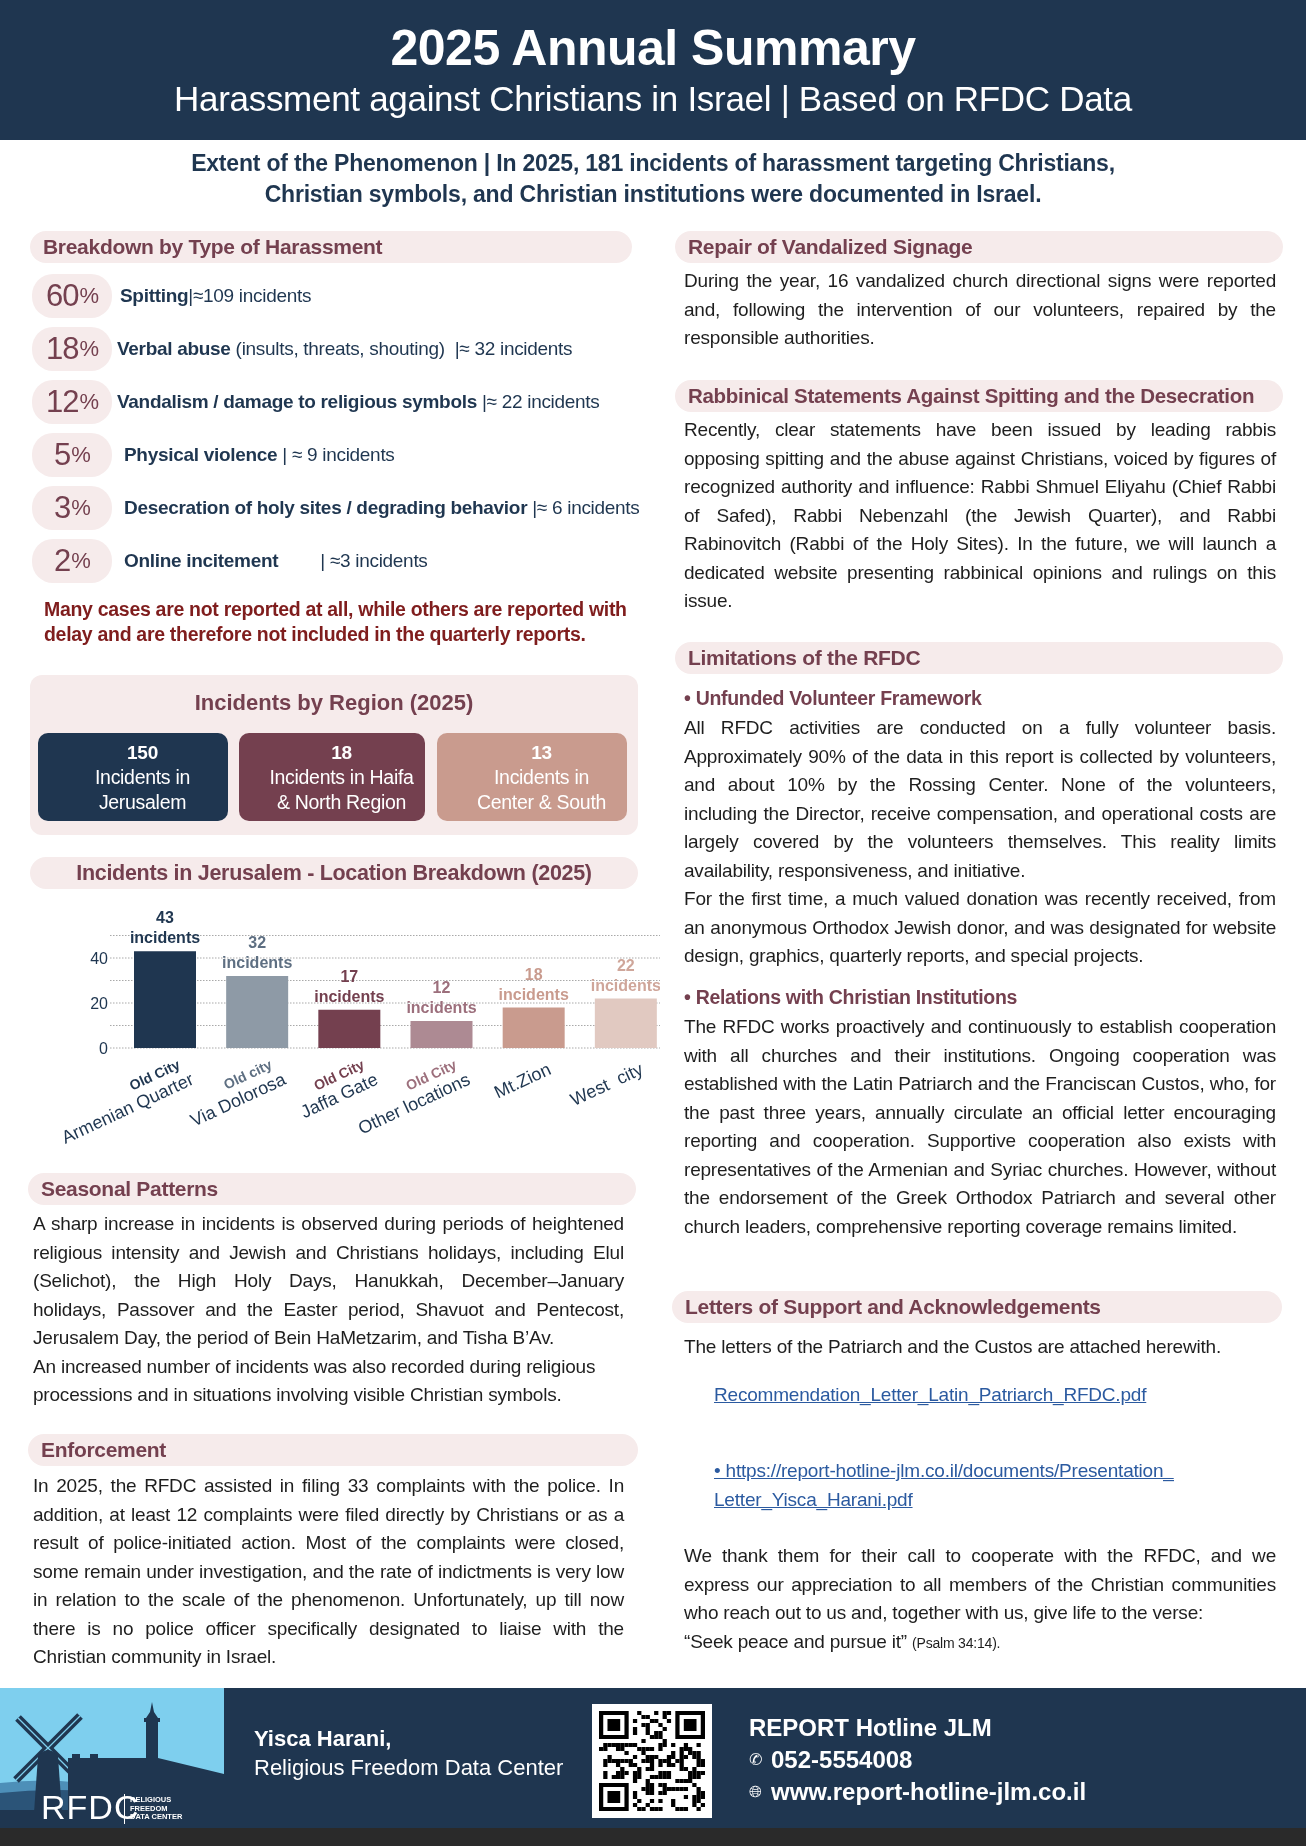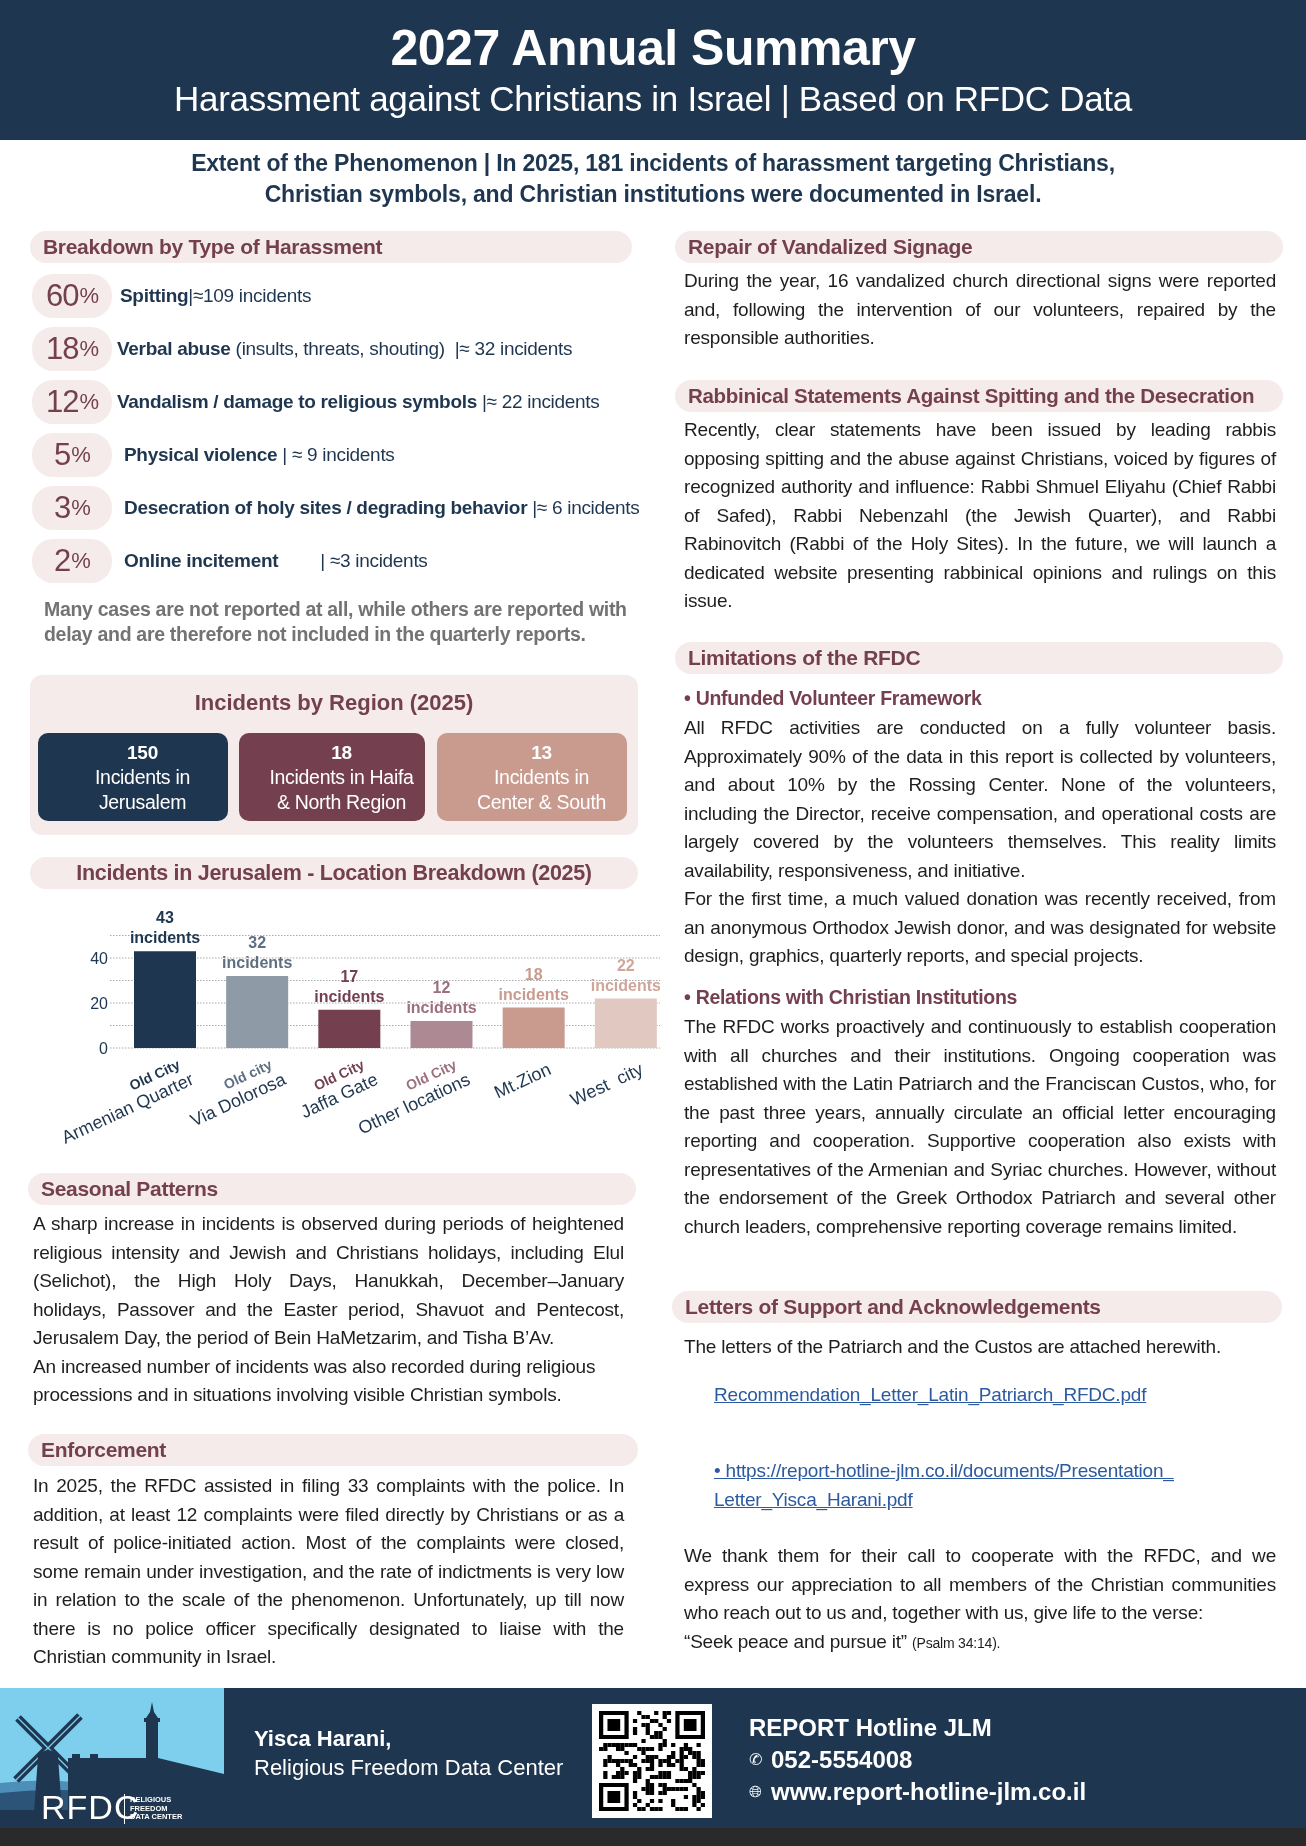--- a/index.html
+++ b/index.html
@@ -19,21 +19,21 @@
 
   
   .bd-row { position: absolute; left: 32px; height: 44px; display: flex; align-items: center; }
   .pct { width: 80px; height: 44px; border-radius: 21px; background: #f6ebeb; color: #74404f; font-size: 31px; display: flex; align-items: center; justify-content: center; letter-spacing: -1px; }
   .pct .sign { font-size: 22px; margin-left: 1px; }
   .bd-label { margin-left: 8px; font-size: 19px; color: #1f3650; letter-spacing: -0.3px; white-space: nowrap; }
   .bd-label b { font-weight: bold; }
   .bd-label .note { font-weight: normal; }
   .bd-label .count { font-weight: normal; }
 
-  .warning { position: absolute; left: 44px; top: 597px; width: 620px; color: #737373; font-weight: bold; font-size: 19.5px; line-height: 25px; letter-spacing: -0.3px; }
+  .warning { position: absolute; left: 44px; top: 597px; width: 620px; color: #7f1d1d; font-weight: bold; font-size: 19.5px; line-height: 25px; letter-spacing: -0.3px; }
 
   .region-panel { position: absolute; left: 30px; top: 675px; width: 608px; height: 160px; background: #f6ebeb; border-radius: 12px; }
   .region-title { position: absolute; left: 0; top: 15px; width: 100%; text-align: center; color: #74404f; font-weight: bold; font-size: 22px; }
   .region-box { position: absolute; top: 58px; height: 88px; border-radius: 10px; color: #fff; text-align: center; font-size: 19.5px; line-height: 25px; display: flex; flex-direction: column; justify-content: center; letter-spacing: -0.3px; padding-left: 19px; }
   .region-box .num { font-weight: bold; font-size: 19px; }
 
   .chart-wrap { position: absolute; left: 20px; top: 895px; width: 640px; height: 275px; }
   .chart-wrap svg { position: absolute; left: 0; top: 0; }
 
   .footer { position: absolute; left: 0; top: 1688px; width: 1306px; height: 140px; background: #1f3650; color: #fff; }
@@ -52,21 +52,21 @@
   .contact .icon { font-size: 16px; width: 22px; display: inline-block; font-weight: normal; }
 
   .subhead { position: absolute; color: #74404f; font-weight: bold; font-size: 19.5px; letter-spacing: -0.3px; }
   .link { position: absolute; color: #2b5aa0; text-decoration: underline; font-size: 19px; line-height: 29px; letter-spacing: -0.2px; }
   .psalm { font-size: 14px; }
 </style>
 </head>
 <body>
 
 <div class="header">
-  <div class="title">2027 Annual Summary</div>
+  <div class="title">2025 Annual Summary</div>
   <div class="subtitle">Harassment against Christians in Israel | Based on RFDC Data</div>
 </div>
 
 <div class="extent">
   <div>Extent of the Phenomenon | In 2025, 181 incidents of harassment targeting Christians,</div>
   <div>Christian symbols, and Christian institutions were documented in Israel.</div>
 </div>
 
 <div class="sec-head" style="left:30px; top:231px; width:602px;">Breakdown by Type of Harassment</div>
 

